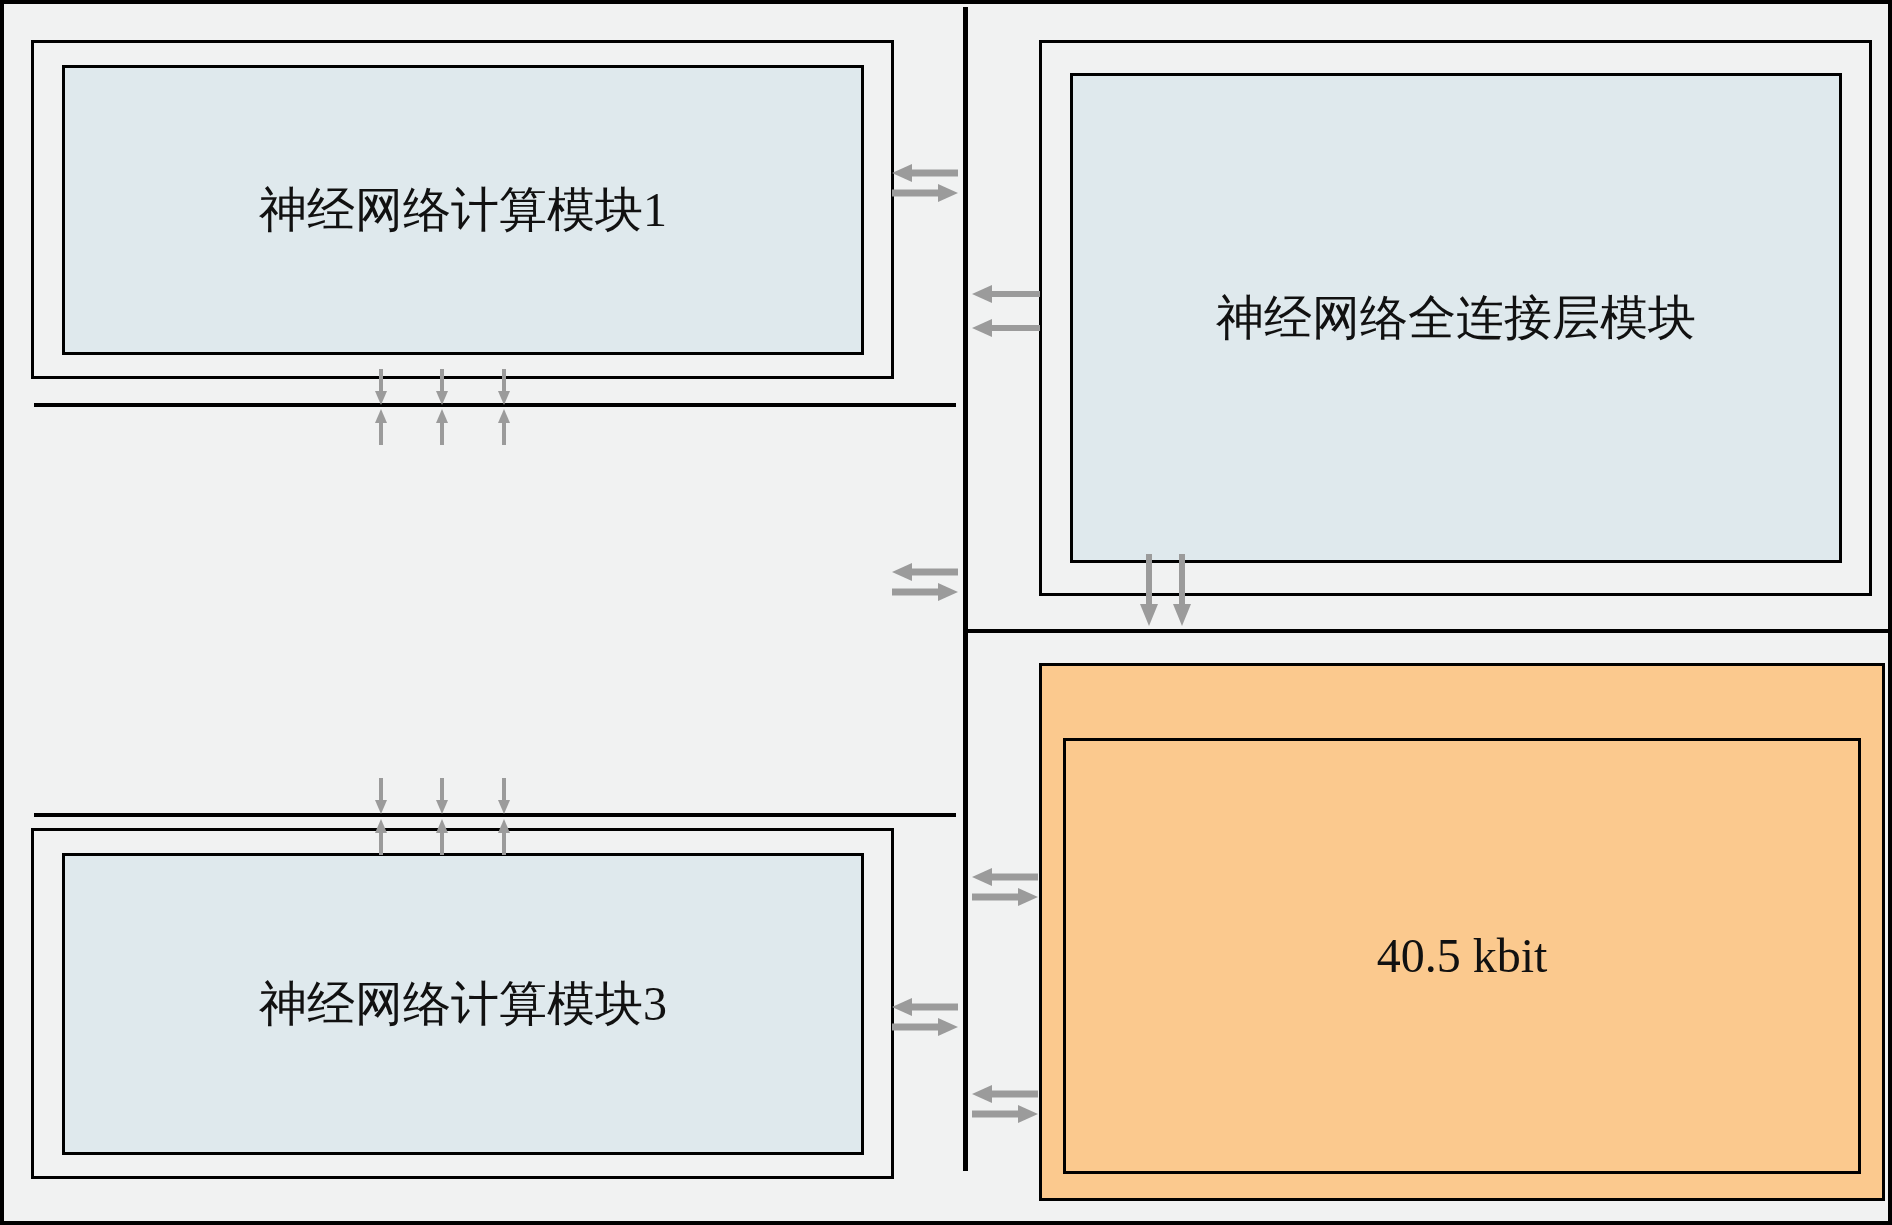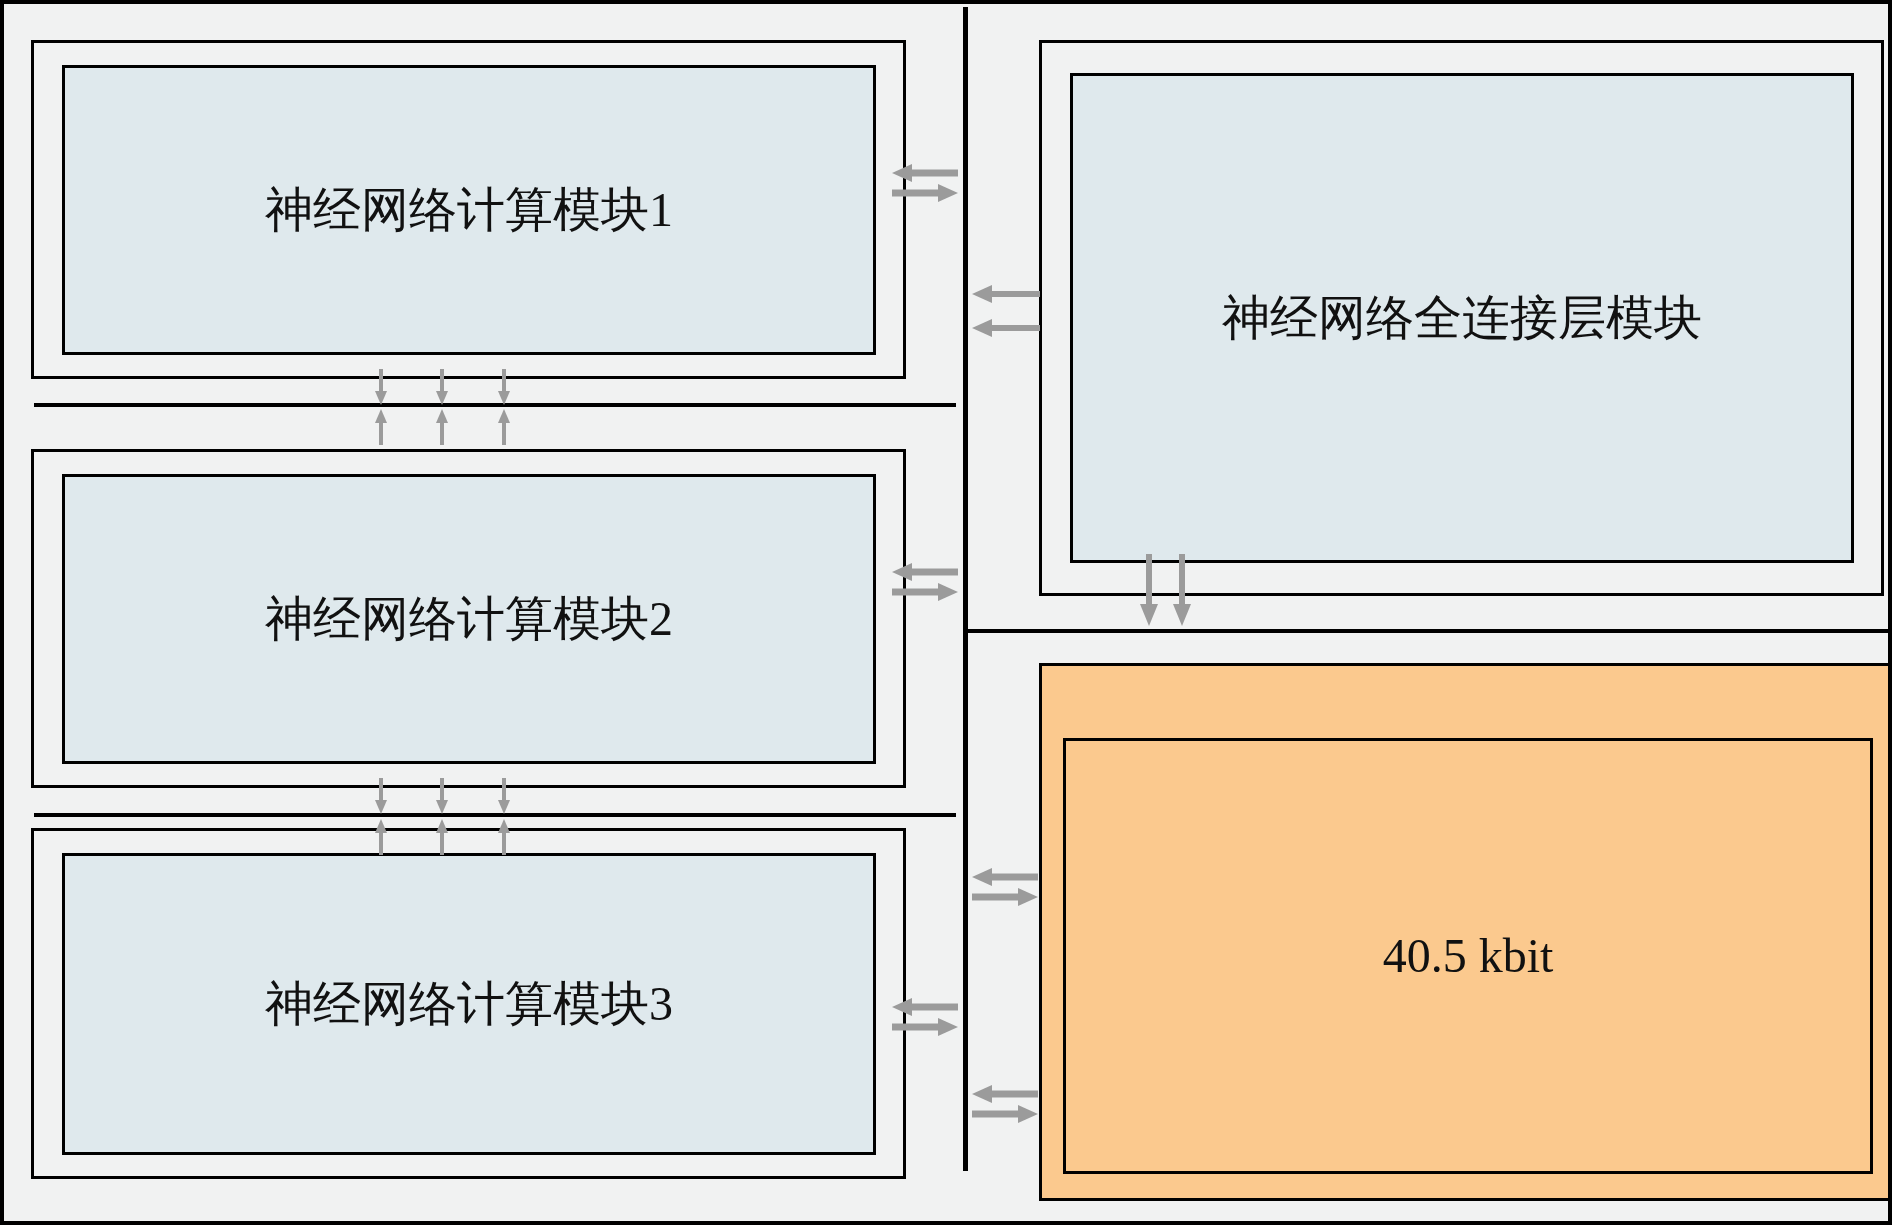--- a/index.html
+++ b/index.html
@@ -14,21 +14,20 @@
     background: var(--background, #f1f2f2);
     border: 4px solid var(--line, #000);
     box-sizing: border-box;
     overflow: hidden;
     font-family: "Liberation Serif", "DejaVu Serif", serif;
   }
   .outer-box {
     position: absolute;
     border: 3px solid var(--line, #000);
     background: transparent;
-    padding-left: 12px;
   }
   .inner-box {
     position: absolute;
     border: 3px solid var(--line, #000);
     display: flex;
     align-items: center;
     justify-content: center;
     text-align: center;
   }
   .module-fill { background: var(--module-fill, #dfe9ed); }
@@ -56,25 +55,20 @@
 <body>
 
 <div class="canvas">
 
   <div class="outer-box" style="left:27px; top:36px; width:857px; height:333px;">
     <div class="inner-box module-fill" style="left:28px; right:27px; top:22px; bottom:21px;">
       <span class="label">神经网络计算模块1</span>
     </div>
   </div>
 
-  <div class="outer-box" style="left:27px; top:445px; width:857px; height:333px;">
-    <div class="inner-box module-fill" style="left:28px; right:27px; top:22px; bottom:21px;">
-      <span class="label">神经网络计算模块2</span>
-    </div>
-  </div>
 
   <div class="outer-box" style="left:27px; top:824px; width:857px; height:345px;">
     <div class="inner-box module-fill" style="left:28px; right:27px; top:22px; bottom:21px;">
       <span class="label">神经网络计算模块3</span>
     </div>
   </div>
 
   <div class="outer-box" style="left:1035px; top:36px; width:827px; height:550px;">
     <div class="inner-box module-fill" style="left:28px; right:27px; top:30px; bottom:30px;">
       <span class="label">神经网络全连接层模块</span>

